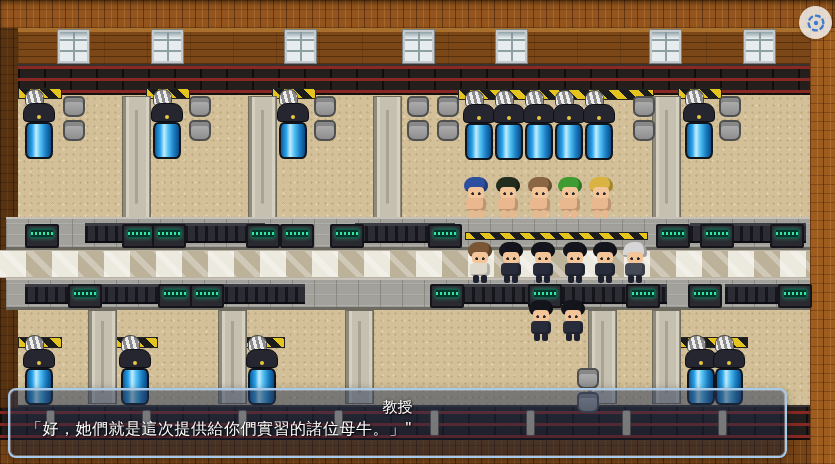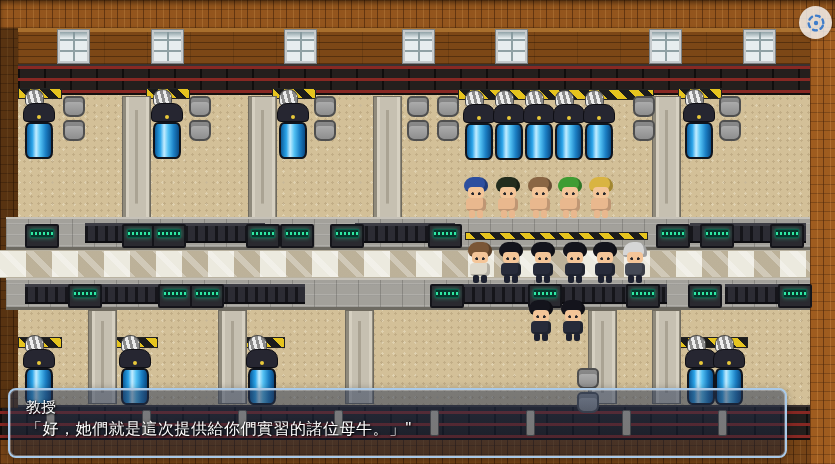--- a/index.html
+++ b/index.html
@@ -119,21 +119,21 @@
   .chr .legL,.chr .legR{top:33px;width:6px;height:8px;border-radius:2px;}
   .chr .legL{left:6px;} .chr .legR{left:14px;}
 
   
   #dialog{left:8px;top:388px;width:779px;height:70px;z-index:10;
     border:2px solid #a9c9e8;border-radius:8px;
     background:linear-gradient(180deg, rgba(40,56,88,.52), rgba(16,24,44,.46));
     box-shadow:inset 0 0 0 1px rgba(255,255,255,.28), 0 2px 8px rgba(0,0,0,.35);
     color:#fff;padding:7px 16px 0 16px;cursor:pointer;}
   #dialog .speaker{position:static;display:block;font-size:15px;line-height:20px;
-    text-shadow:1px 1px 2px #000, 0 0 3px rgba(0,0,0,.65);}
+    text-shadow:1px 1px 2px #000, 0 0 3px rgba(0,0,0,.65);text-align:center;}
   #dialog .line{position:static;display:block;font-size:16px;line-height:23px;letter-spacing:.5px;
     text-shadow:1px 1px 2px #000, 0 0 3px rgba(0,0,0,.65);}
 
   
   #capture-btn{left:799px;top:6px;width:33px;height:33px;border-radius:50%;z-index:11;
     background:rgba(250,250,250,.8);box-shadow:0 1px 3px rgba(0,0,0,.3);cursor:pointer;
     display:flex;align-items:center;justify-content:center;}
   #capture-btn svg{position:static;}
 </style>
 </head>

